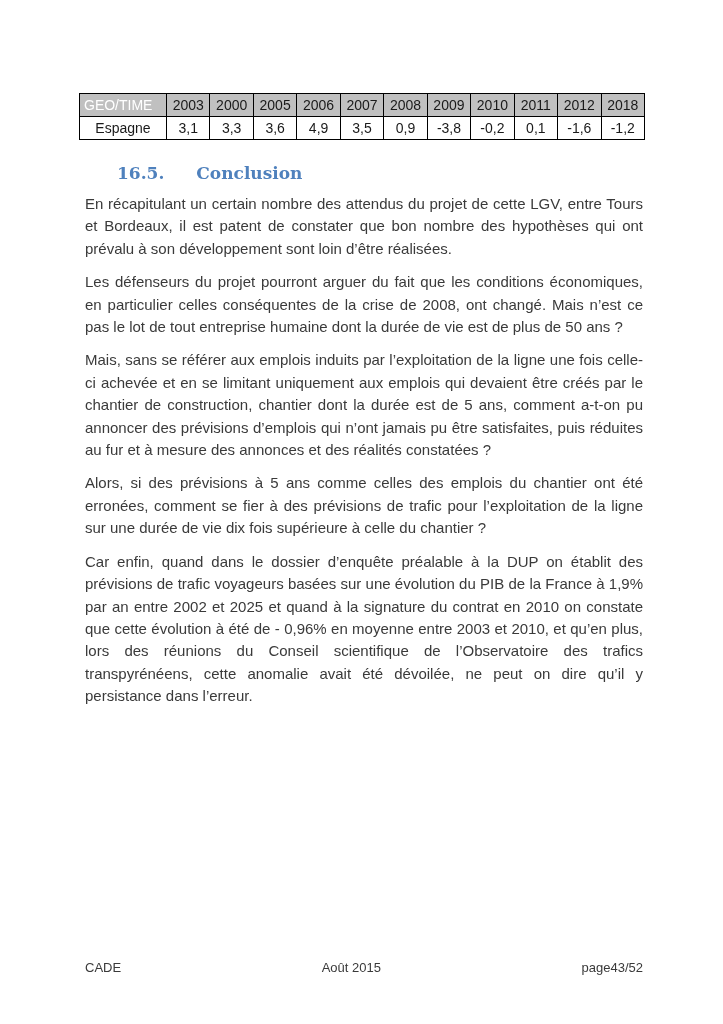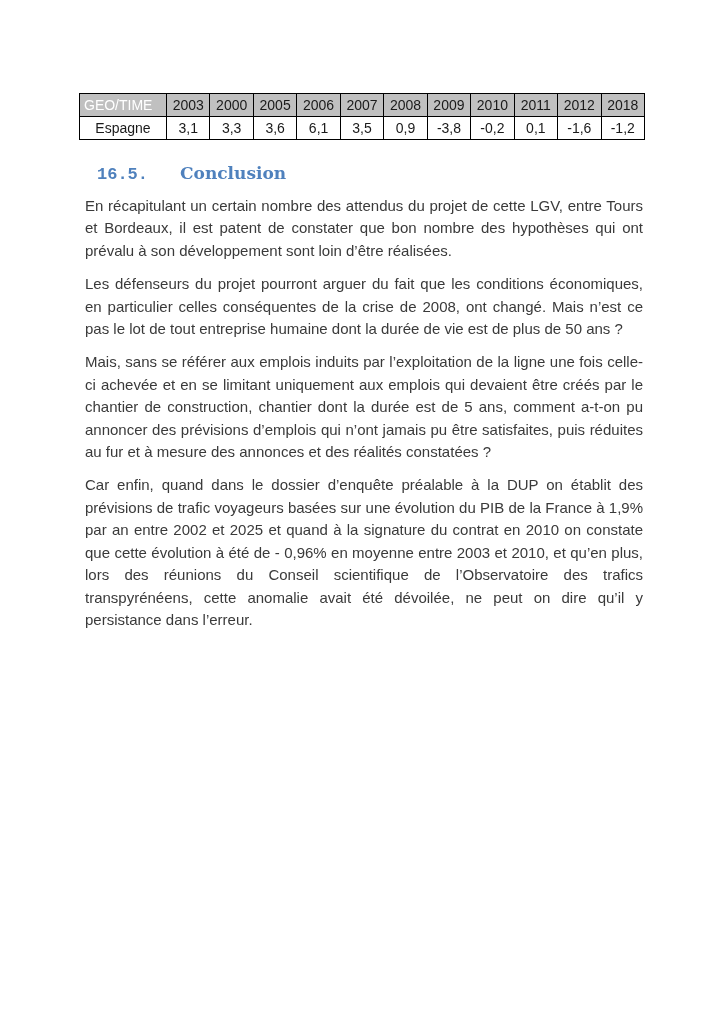--- a/index.html
+++ b/index.html
@@ -57,23 +57,22 @@
   .section-heading {
     margin: 7px 0 9px 0;
     font-family: "DejaVu Serif", serif;
     font-weight: bold;
     font-size: 17px;
     line-height: 22px;
     color: #4f81bd;
   }
   .section-heading .num {
     display: inline-block;
-    margin-left: 12px;
+    margin-left: 32px;
     margin-right: 32px;
-    font-family: Liberation Mono, monospace;
   }
   .footer {
     position: absolute;
     left: 85px;
     top: 960px;
     width: 558px;
     display: flex;
     justify-content: space-between;
     font-size: 13px;
     color: #3a3a3a;
@@ -102,35 +101,41 @@
           <th>2012</th>
           <th>2018</th>
         </tr>
       </thead>
       <tbody>
         <tr>
           <td class="label">Espagne</td>
           <td>3,1</td>
           <td>3,3</td>
           <td>3,6</td>
-          <td>6,1</td>
+          <td>4,9</td>
           <td>3,5</td>
           <td>0,9</td>
           <td>-3,8</td>
           <td>-0,2</td>
           <td>0,1</td>
           <td>-1,6</td>
           <td>-1,2</td>
         </tr>
       </tbody>
     </table>
 
 
     <h2 class="section-heading"><span class="num">16.5.</span><span class="ttl">Conclusion</span></h2>
 
     <p>En récapitulant un certain nombre des attendus du projet de cette LGV, entre Tours et Bordeaux, il est patent de constater que bon nombre des hypothèses qui ont prévalu à son développement sont loin d’être réalisées.</p>
     <p>Les défenseurs du projet pourront arguer du fait que les conditions économiques, en particulier celles conséquentes de la crise de 2008, ont changé. Mais n’est ce pas le lot de tout entreprise humaine dont la durée de vie est de plus de 50 ans ?</p>
     <p>Mais, sans se référer aux emplois induits par l’exploitation de la ligne une fois celle-ci achevée et en se limitant uniquement aux emplois qui devaient être créés par le chantier de construction, chantier dont la durée est de 5 ans, comment a-t-on pu annoncer des prévisions d’emplois qui n’ont jamais pu être satisfaites, puis réduites au fur et à mesure des annonces et des réalités constatées ?</p>
+    <p>Alors, si des prévisions à 5 ans comme celles des emplois du chantier ont été erronées, comment se fier à des prévisions de trafic pour l’exploitation de la ligne sur une durée de vie dix fois supérieure à celle du chantier ?</p>
     <p>Car enfin, quand dans le dossier d’enquête préalable à la DUP on établit des prévisions de trafic voyageurs basées sur une évolution du PIB de la France à 1,9% par an entre 2002 et 2025 et quand à la signature du contrat en 2010 on constate que cette évolution à été de - 0,96% en moyenne entre 2003 et 2010, et qu’en plus, lors des réunions du Conseil scientifique de l’Observatoire des trafics transpyrénéens, cette anomalie avait été dévoilée, ne peut on dire qu’il y persistance dans l’erreur.</p>
 
   </div>
 
+  <div class="footer">
+    <span>CADE</span>
+    <span>Août 2015</span>
+    <span>page43/52</span>
+  </div>
 </div>
 
 </body></html>

